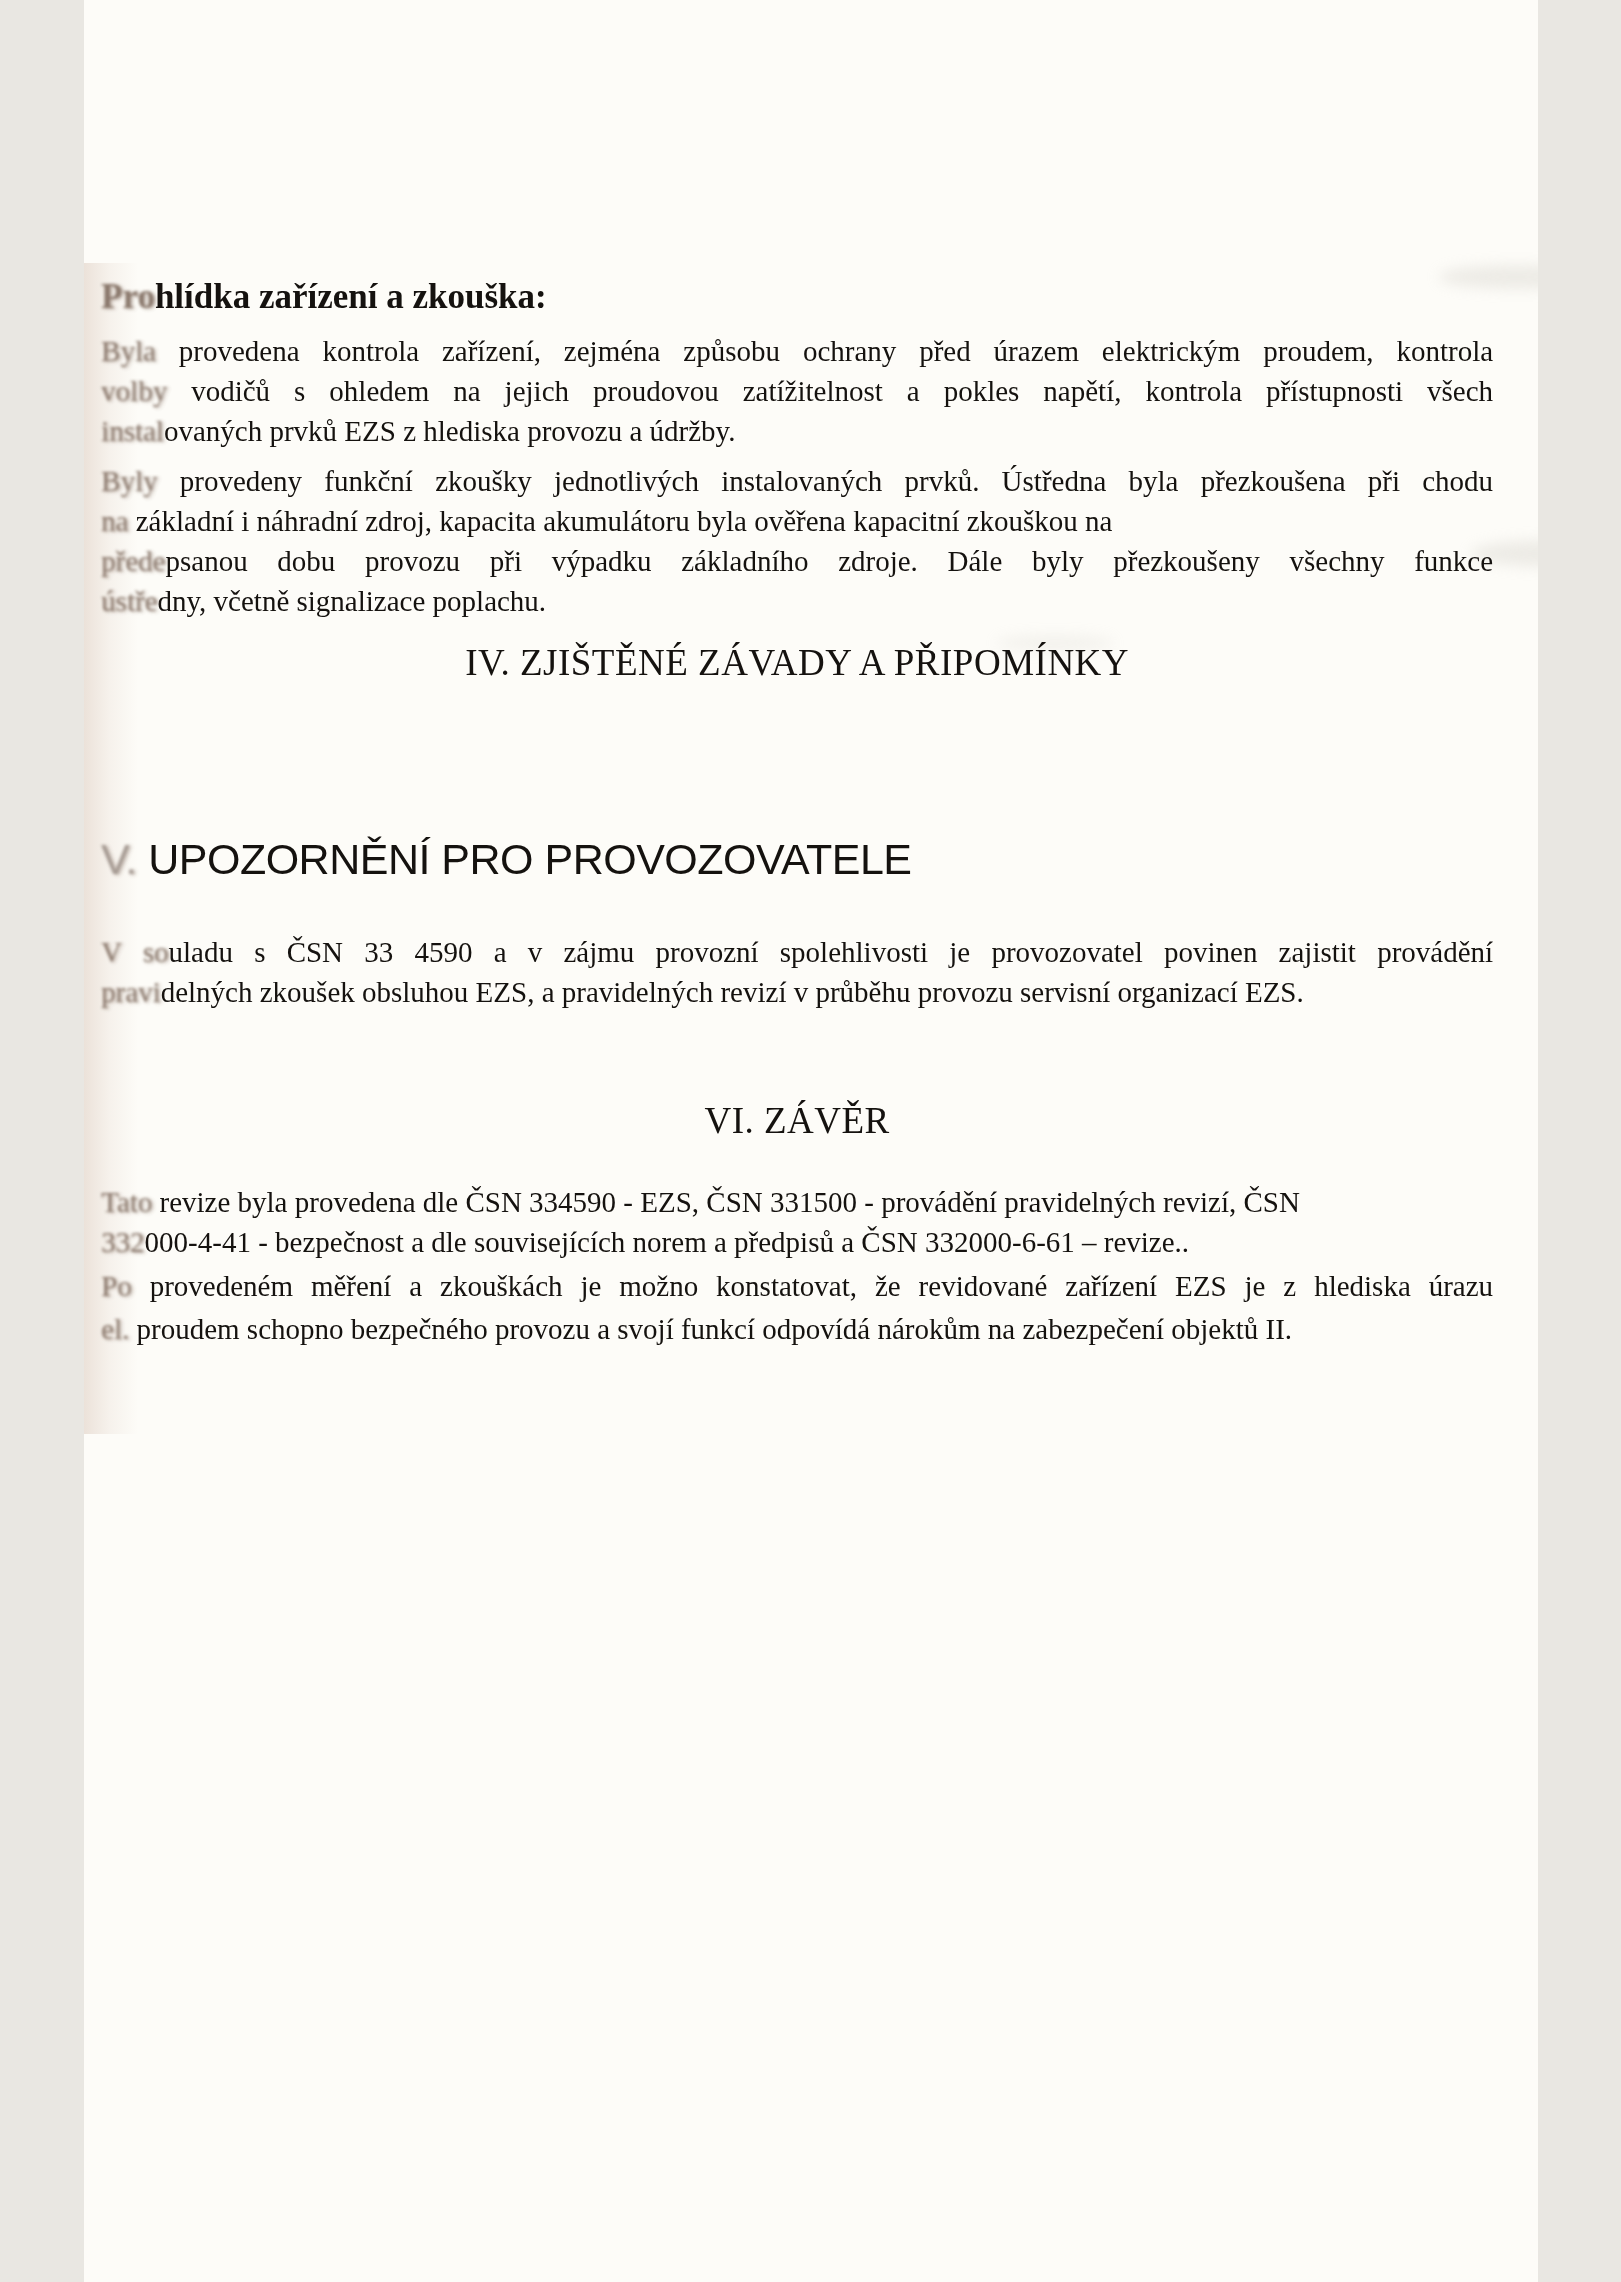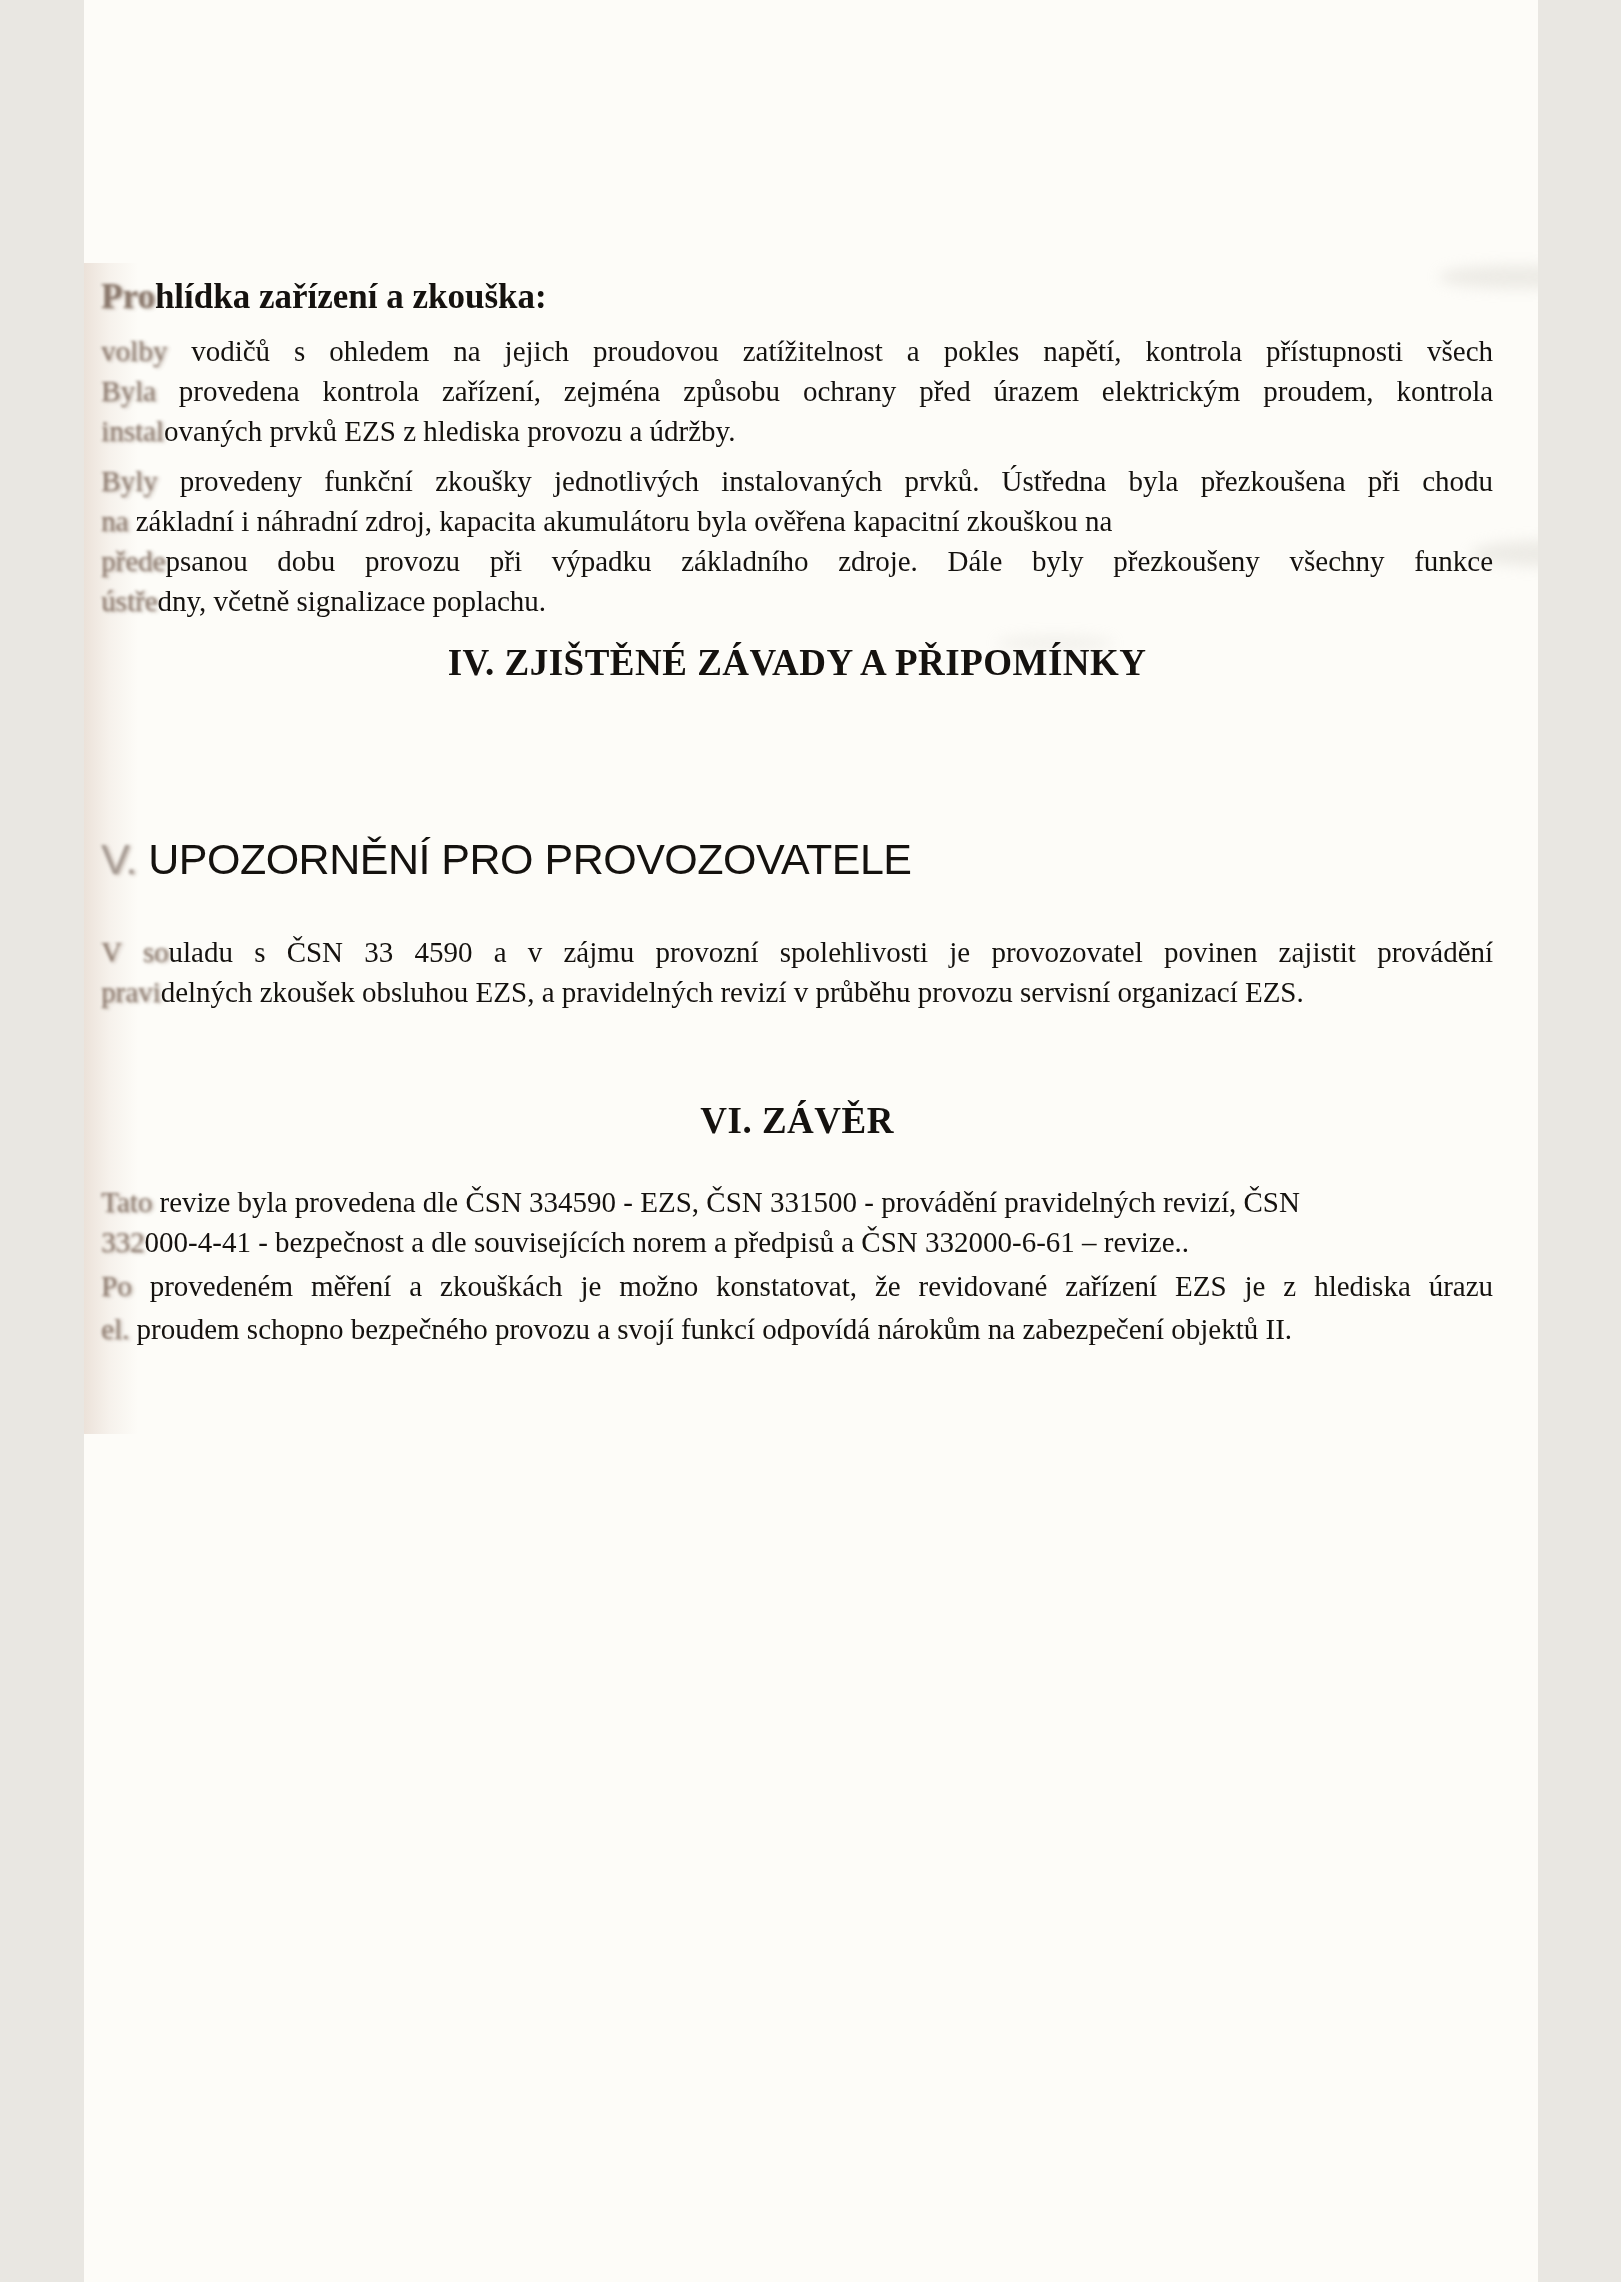--- a/index.html
+++ b/index.html
@@ -68,21 +68,21 @@
     letter-spacing: 0.2px;
   }
   .h-serif .line {
     font-size: 35px;
     line-height: 43px;
     font-weight: bold;
   }
   .h-center .line {
     font-size: 37px;
     line-height: 47px;
-    font-weight: bold;
+    font-weight: normal;
     text-align: center;
     letter-spacing: 0.5px;
   }
   .h-sans .line {
     font-family: "Liberation Sans", "DejaVu Sans", sans-serif;
     font-size: 43px;
     line-height: 51px;
     font-weight: normal;
     letter-spacing: -0.5px;
   }
@@ -101,22 +101,22 @@
 <div class="page" style="background: rgb(253, 252, 248); color: rgb(21, 18, 15);">
   <div class="edge-shadow"></div>
   <div class="artifact a1"></div>
   <div class="artifact a2"></div>
   <div class="artifact a3"></div>
 
 <div class="block h-serif" style="top: 275px;">
       <div class="line"><span class="smudge">Pro</span>hlídka zařízení a zkouška:</div>
     </div>
     <div class="block body-text" style="top: 331px;">
+      <div class="line just"><span class="smudge">Byla </span>provedena kontrola zařízení, zejména způsobu ochrany před úrazem elektrickým proudem, kontrola</div>
       <div class="line just"><span class="smudge">volby </span>vodičů s ohledem na jejich proudovou zatížitelnost a pokles napětí, kontrola přístupnosti všech</div>
-      <div class="line just"><span class="smudge">Byla </span>provedena kontrola zařízení, zejména způsobu ochrany před úrazem elektrickým proudem, kontrola</div>
       <div class="line"><span class="smudge">instal</span>ovaných prvků EZS z hlediska provozu a údržby.</div>
     </div>
     <div class="block body-text" style="top: 461px;">
       <div class="line just"><span class="smudge">Byly </span>provedeny funkční zkoušky jednotlivých instalovaných prvků. Ústředna byla přezkoušena při chodu</div>
       <div class="line"><span class="smudge">na </span>základní i náhradní zdroj, kapacita akumulátoru byla ověřena kapacitní zkouškou na</div>
       <div class="line just"><span class="smudge">přede</span>psanou dobu provozu při výpadku základního zdroje. Dále byly přezkoušeny všechny funkce</div>
       <div class="line"><span class="smudge">ústře</span>dny, včetně signalizace poplachu.</div>
     </div>
     <div class="block h-center" style="top: 639px;">
       <div class="line">IV. ZJIŠTĚNÉ ZÁVADY A PŘIPOMÍNKY</div>

